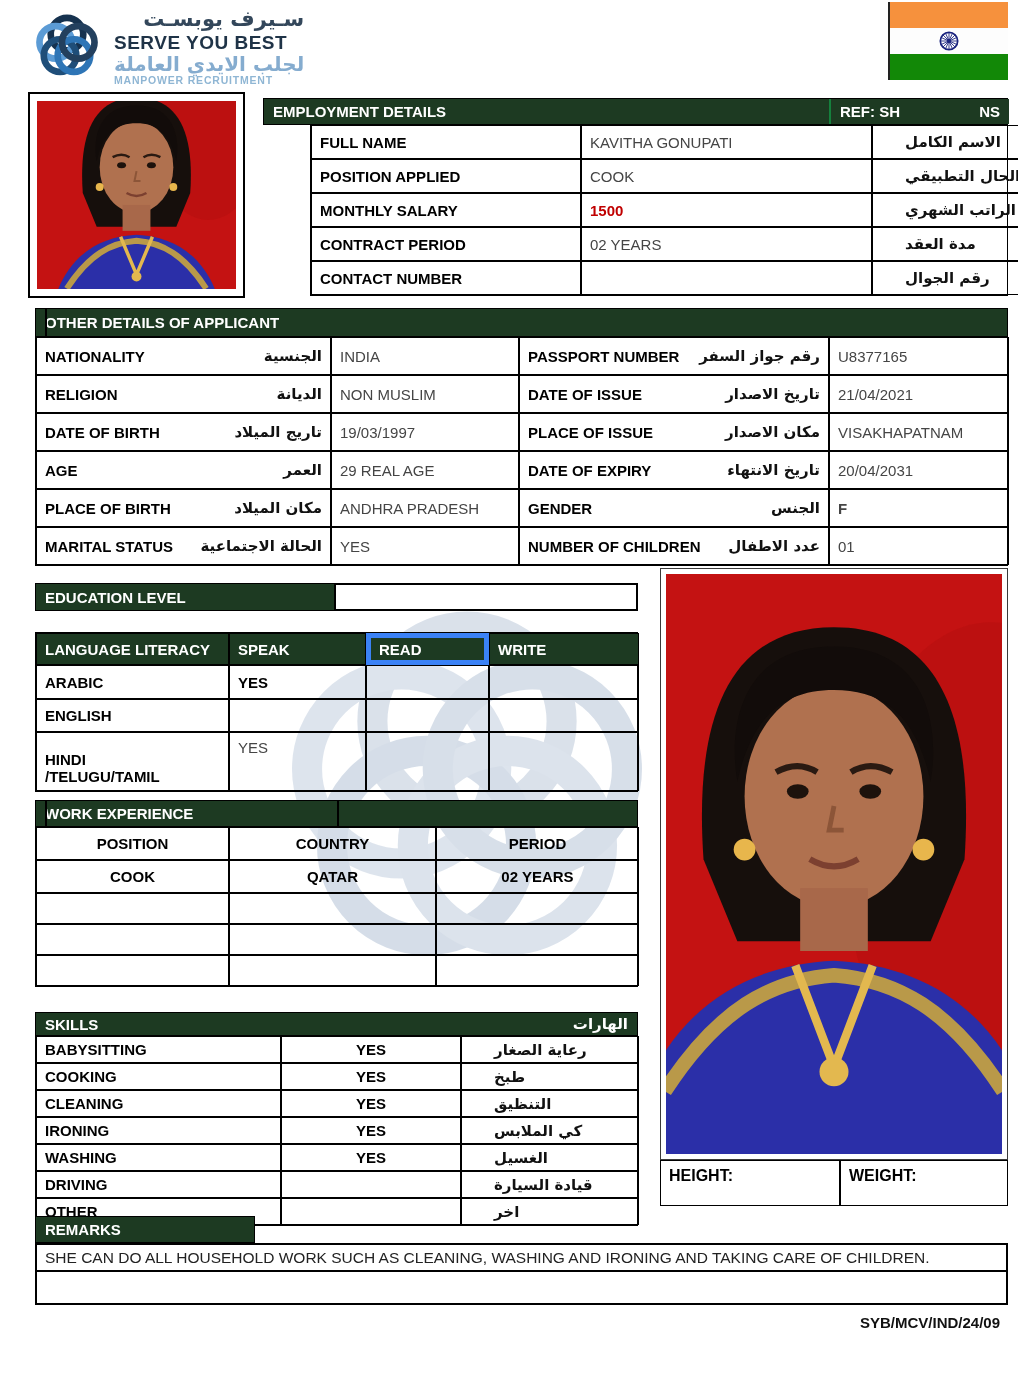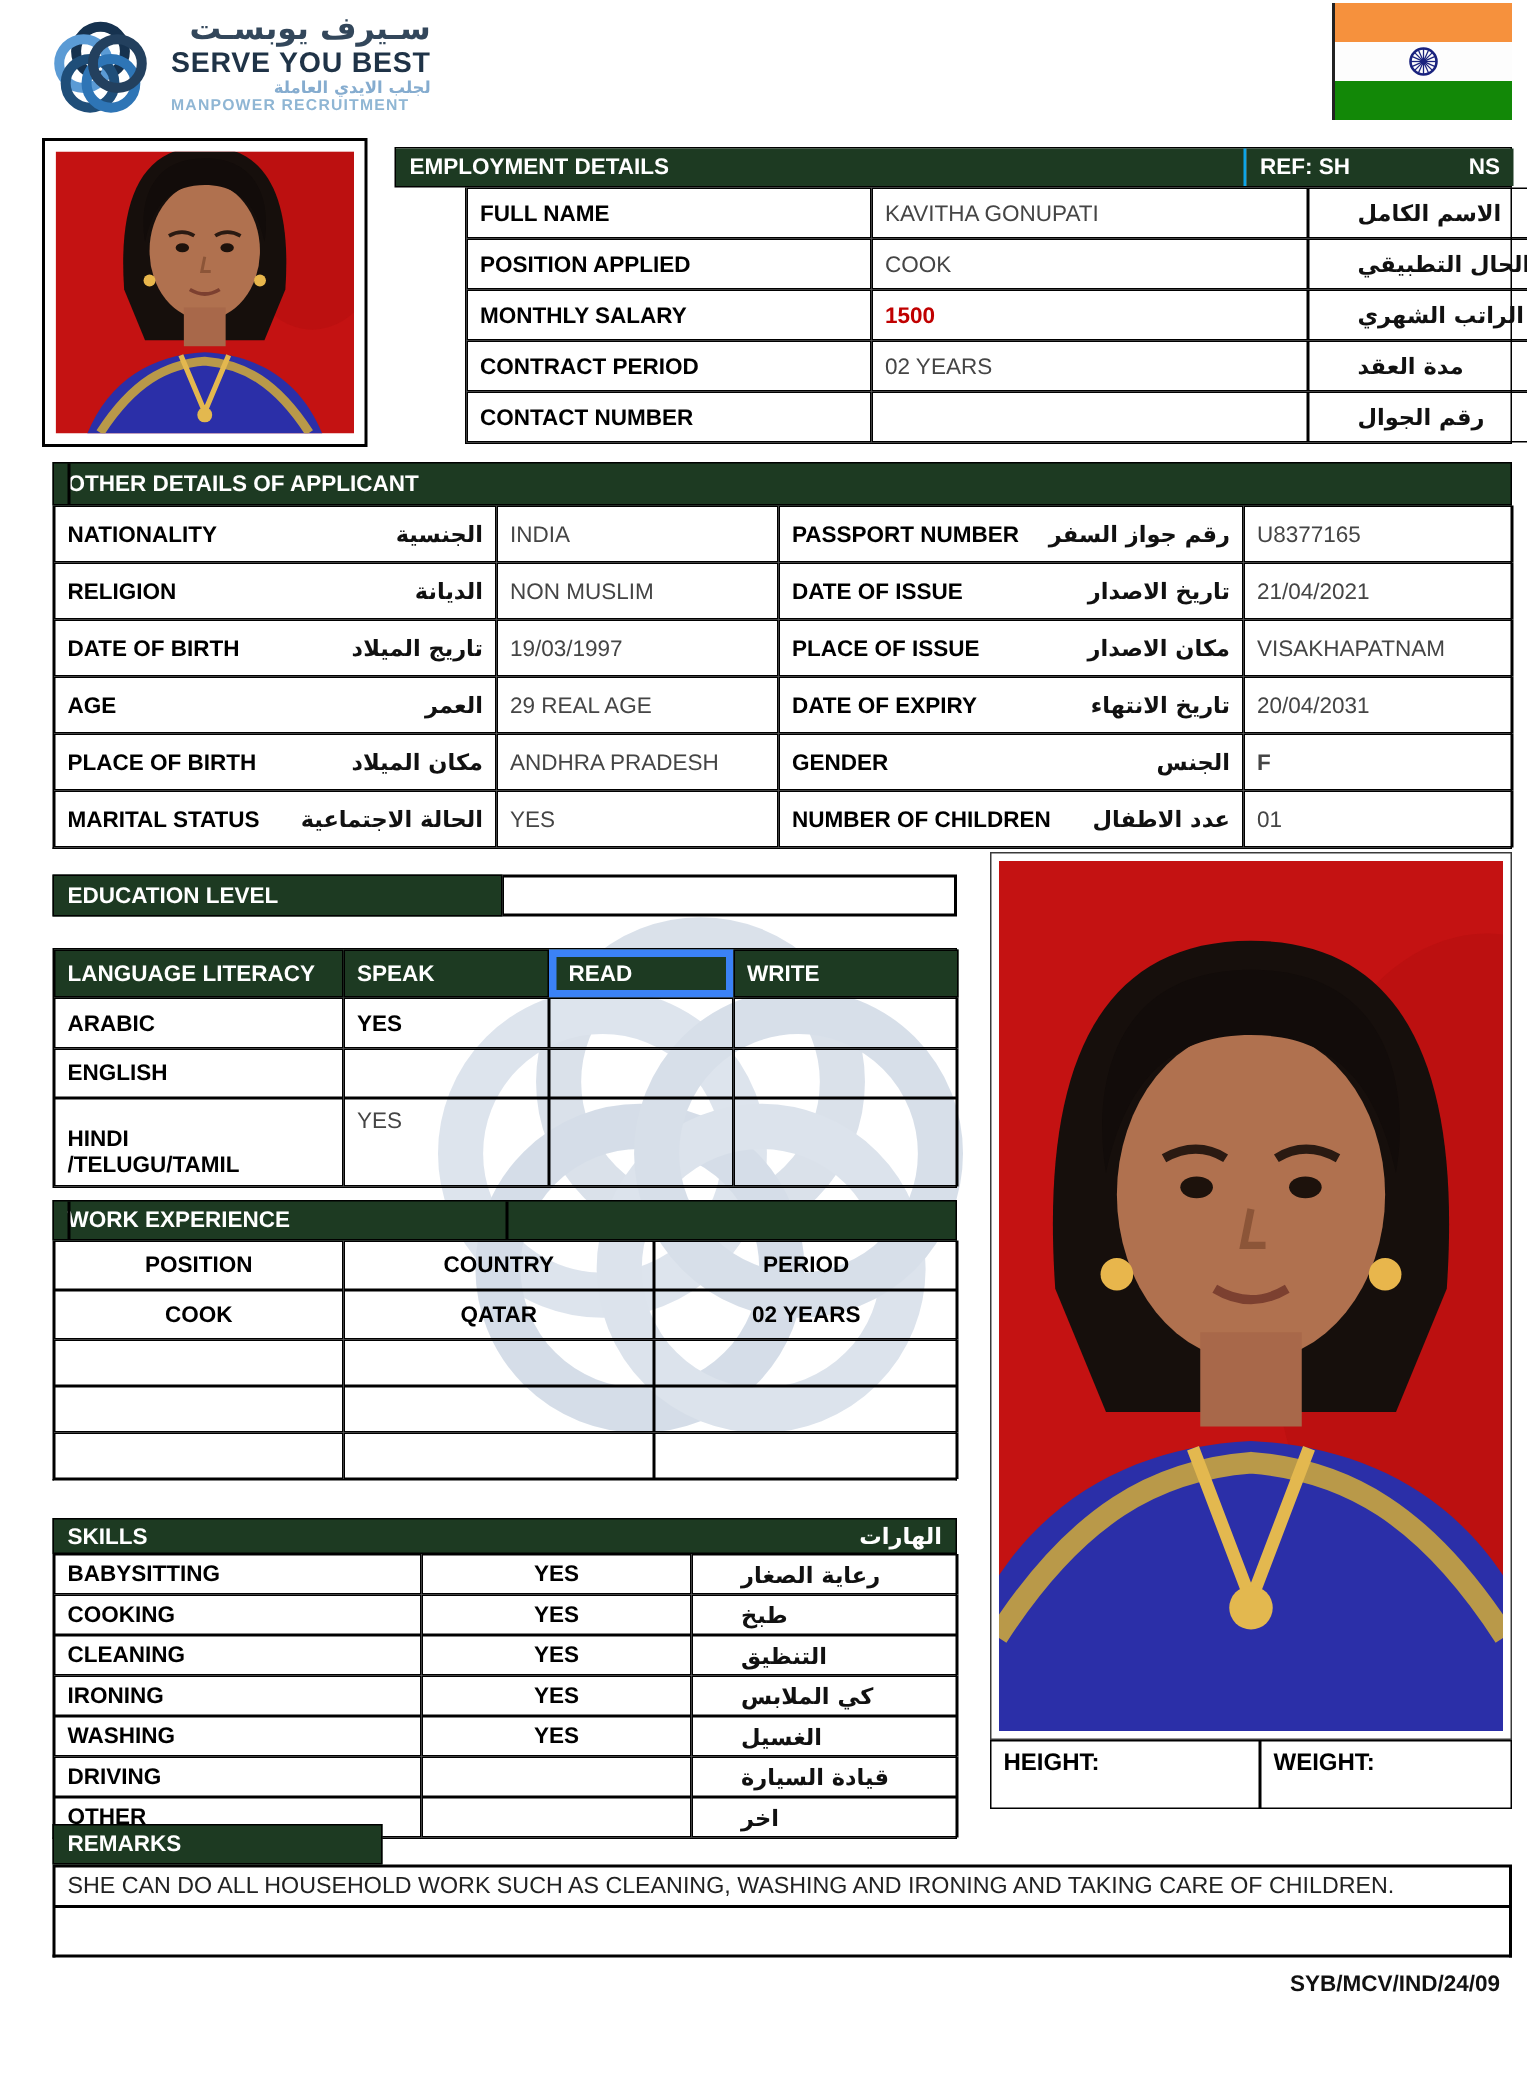--- a/index.html
+++ b/index.html
@@ -21,21 +21,21 @@
   .between{justify-content:space-between;}
   .center{justify-content:center;}
   .right{justify-content:flex-end;padding-left:32px;}
   .bold{font-weight:bold;}
   .preline{white-space:pre-line;line-height:1.15;}
   .hdrdiv{position:relative;}
   .hdrdiv::after{content:"";position:absolute;top:0;bottom:0;width:2px;background:#000;}
   
   .brand-ar-name{font-family:"DejaVu Sans",sans-serif;font-weight:bold;font-size:21px;color:#33475b;direction:rtl;}
   .brand-en-name{font-size:19px;font-weight:bold;color:#1f3347;letter-spacing:.5px;}
-  .brand-ar-tag{font-family:"DejaVu Sans",sans-serif;font-size:11px;color:#85accf;direction:rtl;font-weight:bold;}
+  .brand-ar-tag{font-family:"DejaVu Sans",sans-serif;font-size:20px;color:#85accf;direction:rtl;font-weight:bold;}
   .brand-en-tag{font-size:10.5px;font-weight:bold;color:#8fb6d4;letter-spacing:.8px;}
   
   .photo-frame{background:#fff;border:2px solid #000;padding:7px;}
   .photo-frame-lg{background:#fff;border:1px solid #3a3a3a;padding:5px;}
   .photo-inner{width:100%;height:100%;overflow:hidden;}
   .photo-inner svg{display:block;width:100%;height:100%;}
   
   .flag{display:flex;flex-direction:column;border-left:2px solid #222;}
   .flag div{flex:1;}
   .flag .saffron{background:#f6913d;}
@@ -119,21 +119,21 @@
         <path d="M14 240 C24 186 58 162 100 160 C142 162 176 186 186 240 Z" fill="#2b2fa8"></path>
         <path d="M30 214 C52 180 74 168 100 166 C126 168 148 180 170 214" stroke="#c9a53e" stroke-width="6" fill="none" opacity="0.9"></path>
         <path d="M84 162 L100 200 L116 162" stroke="#e3b84f" stroke-width="3.5" fill="none"></path>
         <circle cx="100" cy="202" r="5" fill="#e3b84f"></circle>
       </svg>
     </div>
   </div>
 
   <div class="abs z1" style="left:263px;top:98px;width:745px;">
     <div class="grid" style="grid-template-columns:567px 178px;height:27px;">
-      <div class="greenbar" style="border:none;border-right:2px solid #0ea5e9;">EMPLOYMENT DETAILS</div>
+      <div class="greenbar" style="border:none;border-right:2px solid #15803d;">EMPLOYMENT DETAILS</div>
       <div class="greenbar between" style="border:none;">
         <span>REF: SH</span>
         <span>NS</span>
       </div>
     </div>
     <div class="grid" style="grid-template-columns:270px 291px 184px;grid-template-rows:repeat(5,34px);border-top:none;margin-left:47px;">
       <div class="cell lbl">FULL NAME</div>
       <div class="cell val">KAVITHA GONUPATI</div>
       <div class="cell ar right">الاسم الكامل</div>
       <div class="cell lbl">POSITION APPLIED</div>

